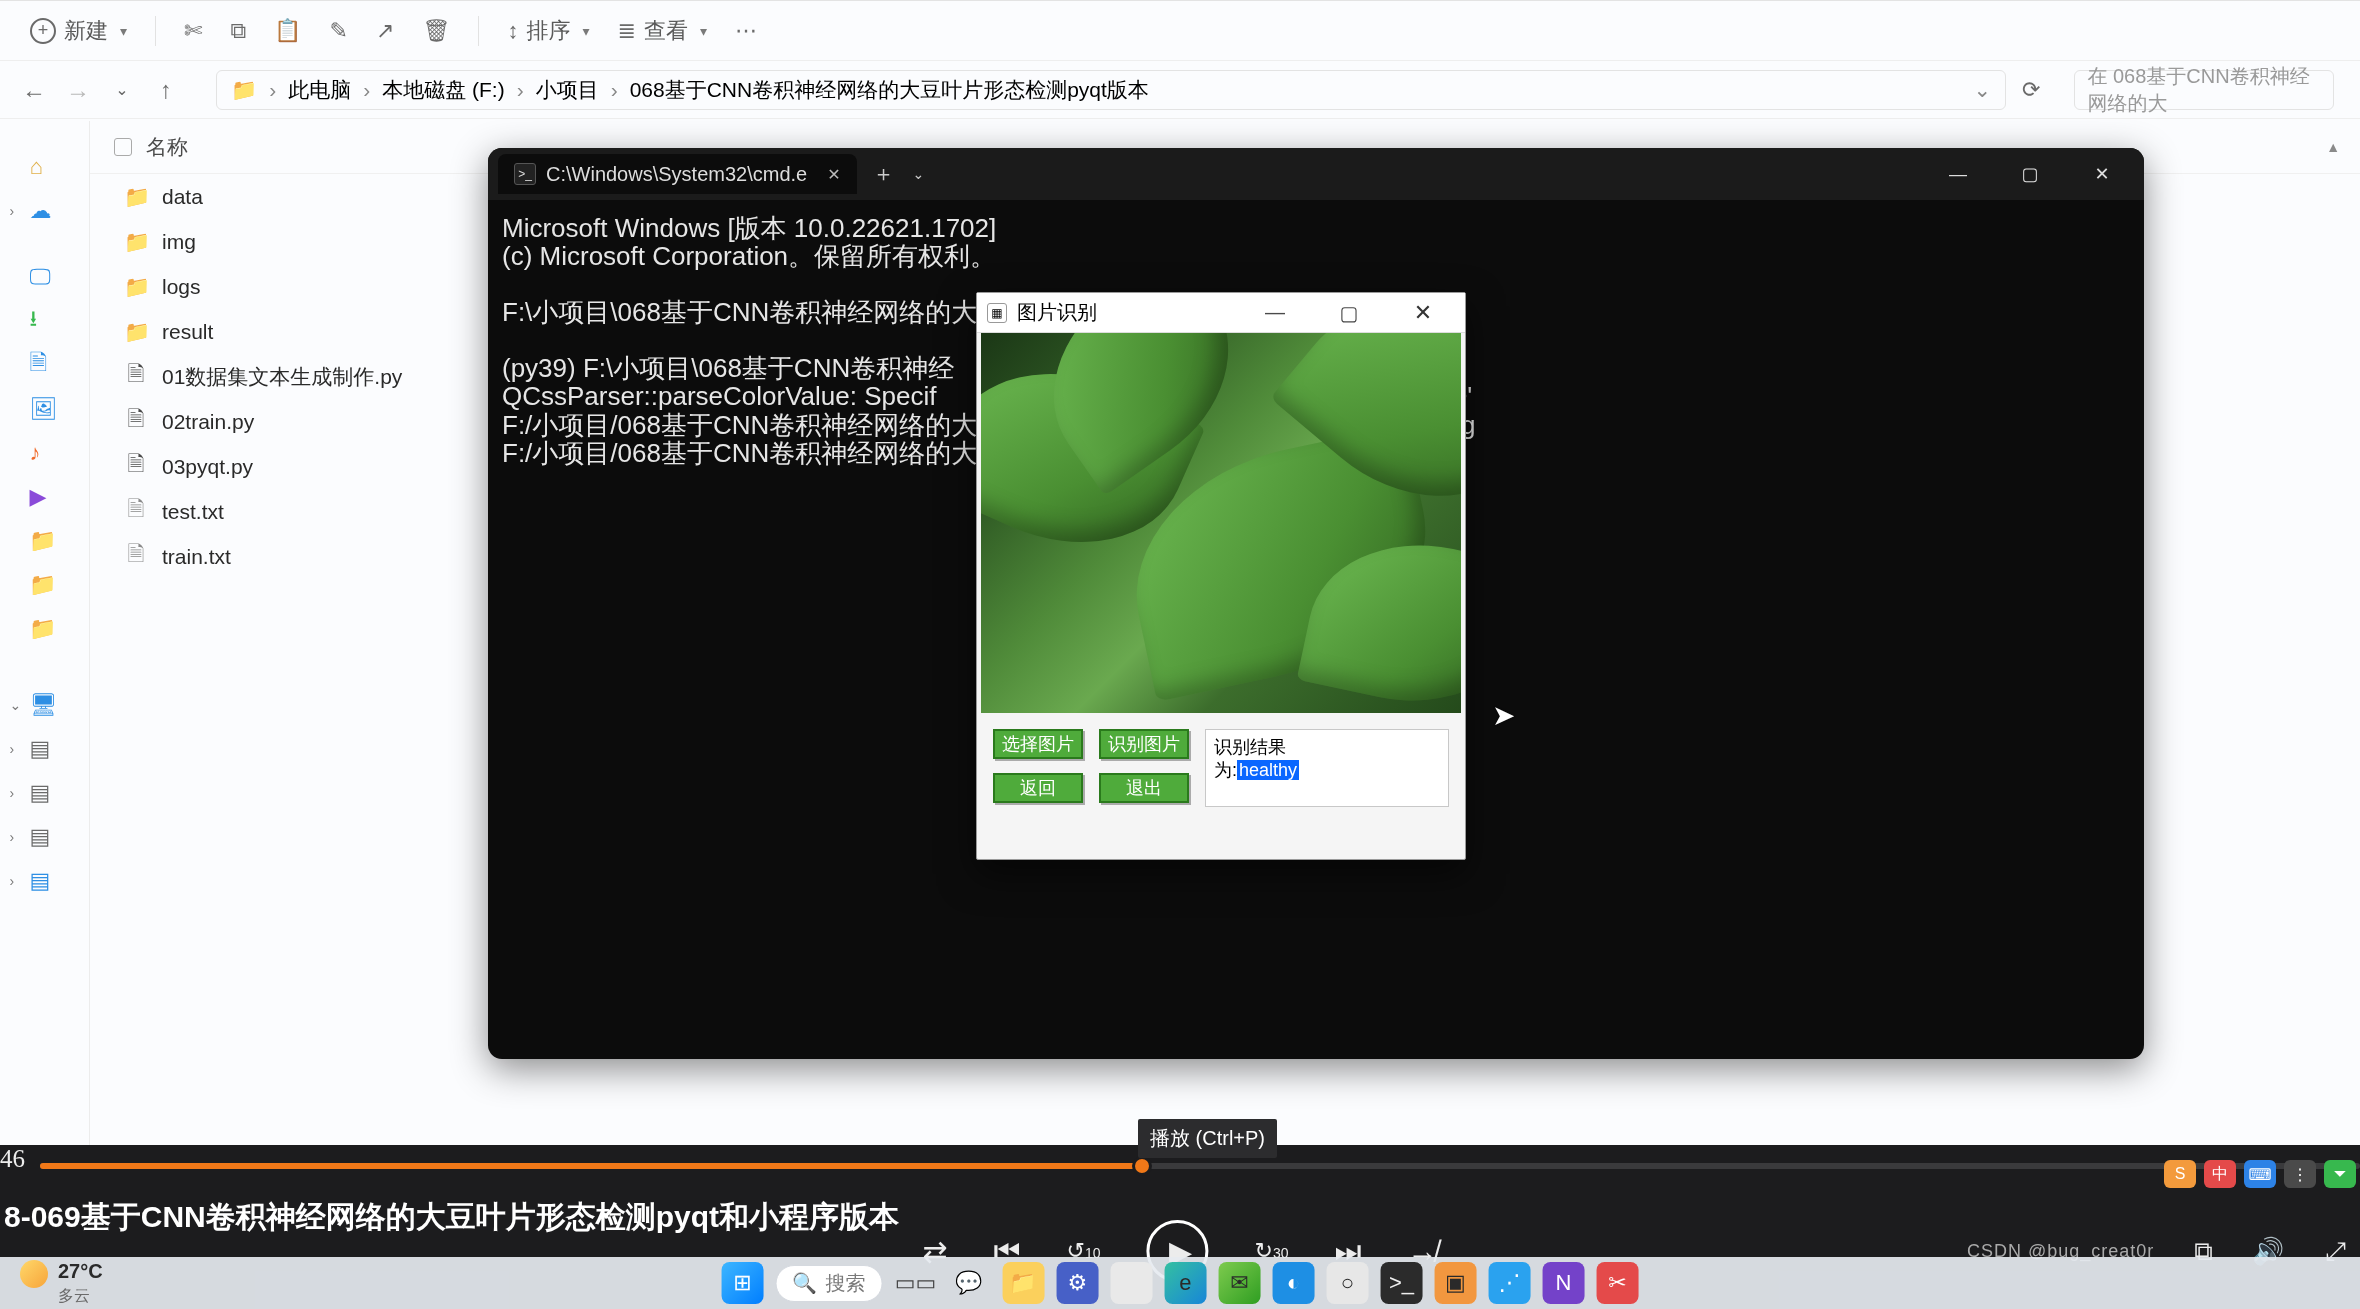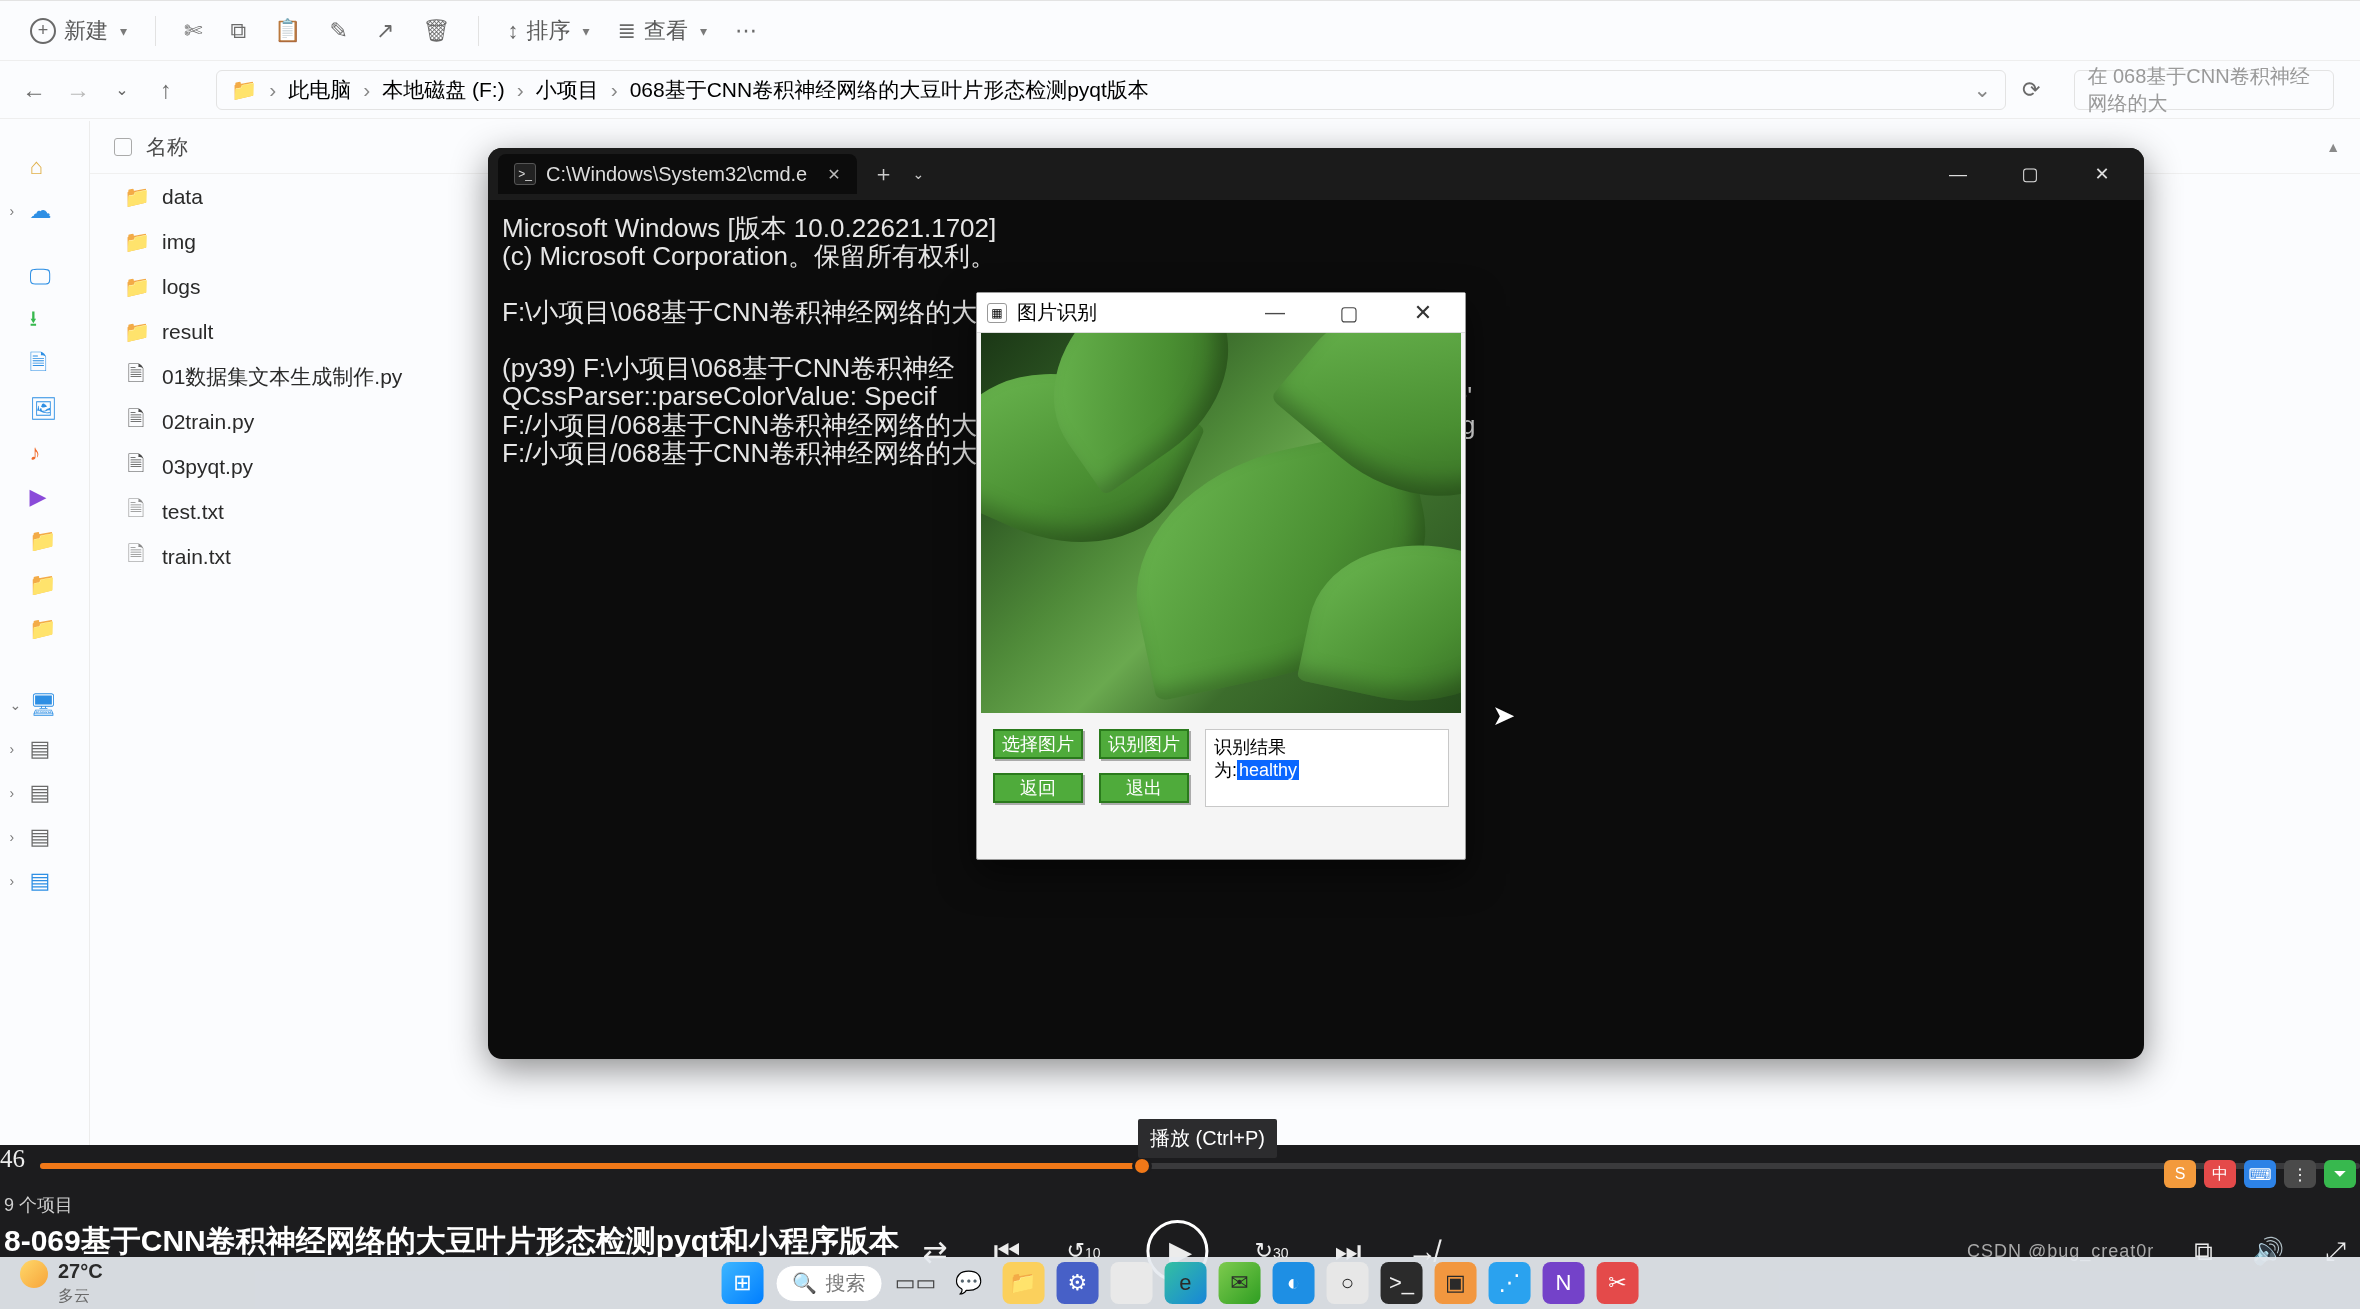--- a/index.html
+++ b/index.html
@@ -491,21 +491,20 @@
 <div class="player">
   <div class="pbar">
     <span class="t0">46</span>
     <div class="track"></div>
     <div class="prog"></div>
     <div class="knob"></div>
     <div class="tooltip"><span>播放 (Ctrl+P)</span></div>
   </div>
   <div class="pcontrols">
     <div class="pinfo">
-      <div class="pcount">9 个项目</div>
       <div class="ptitle">8-069基于CNN卷积神经网络的大豆叶片形态检测pyqt和小程序版本</div>
     </div>
     <div class="pbtns">
       <span>⇄</span>
       <span>⏮</span>
       <span style="font-size:22px">↺<span style="font-size:14px">10</span></span>
       <span class="mid">▶</span>
       <span style="font-size:22px">↻<span style="font-size:14px">30</span></span>
       <span>⏭</span>
       <span>↛</span>

